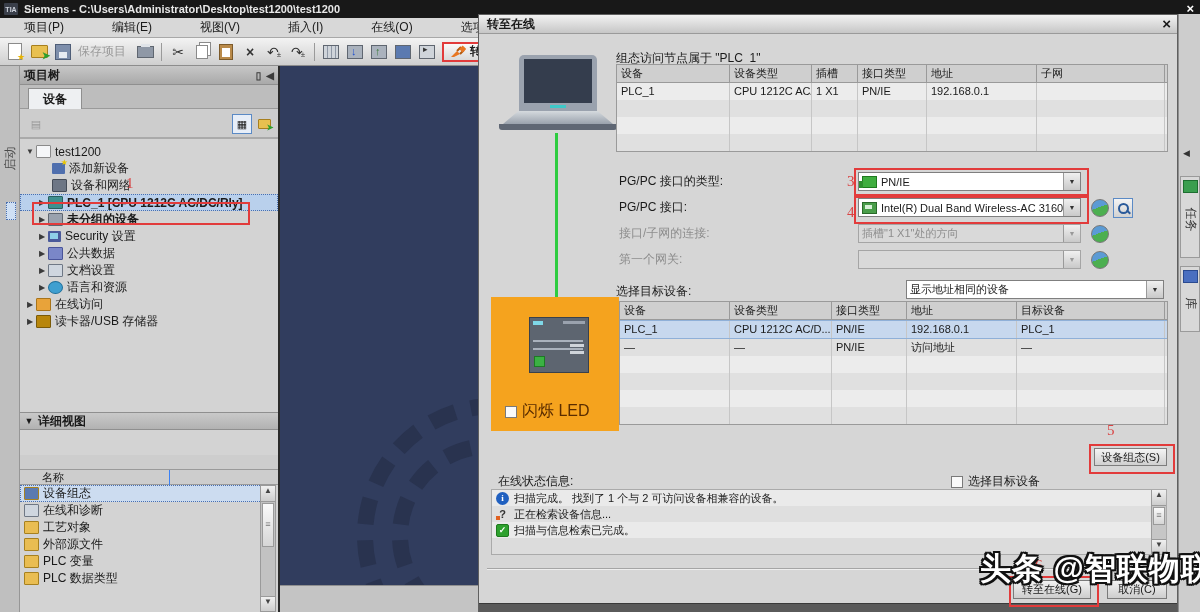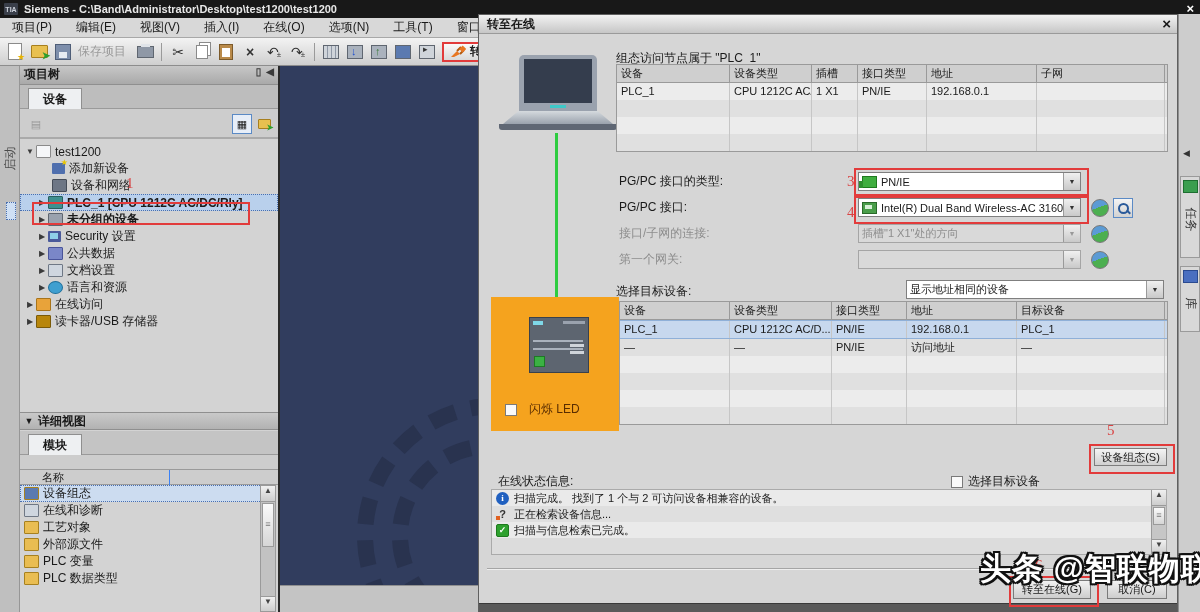--- a/index.html
+++ b/index.html
@@ -10,21 +10,21 @@
 
   
   .titlebar{left:0;top:0;width:1200px;height:18px;background:#181818;color:#e8e8e8;
     display:flex;align-items:center;gap:6px;padding-left:4px;box-sizing:border-box;font-size:11px;font-weight:bold;}
   .logo{width:14px;height:12px;background:#3a3f4a;color:#cfd4dd;font-size:7px;display:flex;align-items:center;justify-content:center;border-radius:1px;}
   .win-close{position:absolute;right:6px;top:1px;color:#fff;font-size:13px;font-weight:bold;cursor:pointer;}
 
   
   .menubar{left:0;top:18px;width:1200px;height:20px;background:#d8d8d8;border-bottom:1px solid #a8a8a8;
     display:flex;align-items:center;box-sizing:border-box;}
-  .menu-item{padding:2px 12px;cursor:pointer;}
+  .menu-item{padding:2px 24px;cursor:pointer;}
   .red-num{color:#d94343;font-family:"Liberation Serif",serif;font-size:15px;line-height:1;}
 
   
   .toolbar{left:0;top:38px;width:1200px;height:28px;background:linear-gradient(#f3f3f3,#cfcfcf);
     border-bottom:1px solid #8d8d8d;display:flex;align-items:center;padding-left:4px;box-sizing:border-box;gap:2px;}
   .tbi{width:22px;height:22px;display:inline-flex;align-items:center;justify-content:center;font-size:14px;color:#333;cursor:pointer;position:relative;}
   .tbi .shape{display:inline-block;}
   .tb-sep{width:1px;height:18px;background:#9a9a9a;margin:0 3px;}
   .save-label{color:#9a9a9a;margin:0 6px 0 2px;}
   .goto-online-btn{display:inline-flex;align-items:center;gap:4px;border:2px solid #e23b3b;background:linear-gradient(#fafafa,#d9d9d9);
@@ -51,21 +51,21 @@
   .pm{font-size:8px;margin-left:-2px;margin-top:6px;}
 
   
   .left-rail{left:0;top:66px;width:20px;height:546px;background:#bfbfbf;border-right:1px solid #969696;box-sizing:border-box;}
   .vtext-l{position:absolute;left:-18px;top:84px;width:56px;text-align:center;transform:rotate(-90deg);color:#4a4a4a;}
   .rail-marker{position:absolute;left:6px;top:136px;width:8px;height:16px;border:1px dotted #4a6fae;background:#cfe0f5;}
 
   
   .tree-panel{left:20px;top:66px;width:260px;height:546px;background:#d3d3d3;border-right:2px solid #2a2a2a;box-sizing:border-box;}
   .panel-head{position:absolute;left:0;top:0;width:100%;height:19px;background:linear-gradient(#c7c7c7,#a9a9a9);
-    border-bottom:1px solid #8f8f8f;display:flex;padding:0 4px;box-sizing:border-box;font-weight:bold;}
+    border-bottom:1px solid #8f8f8f;display:flex;align-items:center;padding:0 4px;box-sizing:border-box;font-weight:bold;}
   .panel-head .sp{flex:1;}
   .ph-ic{font-size:10px;color:#3a3a3a;margin-left:5px;cursor:pointer;}
   .tabrow{position:absolute;left:0;top:19px;width:100%;height:24px;background:#bdbdbd;border-bottom:1px solid #9a9a9a;box-sizing:border-box;}
   .tab{position:absolute;left:8px;top:3px;height:21px;padding:2px 14px;background:#eef0f2;border:1px solid #8f8f8f;border-bottom:none;
     font-weight:bold;box-sizing:border-box;cursor:pointer;}
   .tree-toolbar{position:absolute;left:0;top:43px;width:100%;height:30px;background:#cdcdcd;border-bottom:2px solid #aaa;box-sizing:border-box;}
   .tt-ic{position:absolute;width:18px;height:18px;top:5px;border:1px solid transparent;display:flex;align-items:center;justify-content:center;font-size:11px;cursor:pointer;}
   .tt-ic.sel{border:1px solid #5b8ac5;background:#e7eef8;}
   .tree{position:absolute;left:0;top:77px;width:100%;}
   .trow{height:17px;display:flex;align-items:center;white-space:nowrap;cursor:pointer;}
@@ -162,21 +162,21 @@
 
   .orange-panel{position:absolute;left:12px;top:282px;width:128px;height:134px;background:#f5a31e;}
   .plc-img{position:absolute;left:38px;top:20px;width:58px;height:54px;background:#5d6570;border:1px solid #3a414c;}
   .plc-img .s1{position:absolute;left:3px;top:3px;width:10px;height:4px;background:#7fd8e8;}
   .plc-img .s2{position:absolute;right:3px;top:3px;width:22px;height:3px;background:#9aa2ae;}
   .plc-img .l1{position:absolute;left:3px;top:22px;width:50px;height:2px;background:#aab2bd;}
   .plc-img .l2{position:absolute;left:3px;top:30px;width:50px;height:2px;background:#aab2bd;}
   .plc-img .b1{position:absolute;right:4px;top:26px;width:14px;height:3px;background:#cfd4da;}
   .plc-img .b2{position:absolute;right:4px;top:33px;width:14px;height:3px;background:#cfd4da;}
   .plc-img .led{position:absolute;left:4px;bottom:5px;width:9px;height:9px;background:#3bb143;border:1px solid #1d7a24;}
-  .flash-led{position:absolute;left:14px;top:104px;display:flex;align-items:center;gap:12px;color:#5a2d00;font-size:12px;}
+  .flash-led{position:absolute;left:14px;top:104px;display:flex;align-items:center;gap:5px;color:#5a2d00;font-size:16px;}
   .cbx{width:12px;height:12px;background:#fafafa;border:1px solid #7a7a7a;box-sizing:border-box;cursor:pointer;}
 
   .laptop{position:absolute;left:24px;top:40px;width:110px;height:80px;}
   .lap-screen{position:absolute;left:16px;top:0;width:78px;height:56px;background:#9aa2ae;border-radius:5px 5px 0 0;}
   .lap-inner{position:absolute;left:5px;top:4px;width:68px;height:44px;background:#343d4d;}
   .lap-light{position:absolute;left:31px;bottom:3px;width:16px;height:3px;background:#3ec8c8;}
   .lap-base{position:absolute;left:0;top:56px;width:110px;height:13px;background:linear-gradient(#d5dade,#9aa2ad);
     clip-path:polygon(14% 0,86% 0,100% 100%,0 100%);}
   .lap-bottom{position:absolute;left:-4px;top:69px;width:118px;height:6px;background:#5f6774;border-radius:0 0 3px 3px;}
   .green-line{position:absolute;left:76px;top:118px;width:3px;height:165px;background:#2ecc40;}
@@ -217,21 +217,21 @@
   .watermark{left:980px;top:548px;z-index:50;font-size:31px;font-weight:bold;color:#fff;white-space:nowrap;letter-spacing:1px;
     text-shadow:-2px 0 #111,2px 0 #111,0 -2px #111,0 2px #111,2px 2px #111,-2px -2px #111,2px -2px #111,-2px 2px #111;pointer-events:none;}
 </style>
 </head>
 <body>
 
 <div class="screen">
 
   <div class="abs titlebar">
     <span class="logo">TIA</span>
-    <span>Siemens - C:\Band\Administrator\Desktop\test1200\test1200</span>
+    <span>Siemens - C:\Users\Administrator\Desktop\test1200\test1200</span>
     <span class="win-close">×</span>
   </div>
 
   <div class="abs menubar">
     <span class="menu-item">项目(P)</span>
     <span class="menu-item">编辑(E)</span>
     <span class="menu-item">视图(V)</span>
     <span class="menu-item">插入(I)</span>
     <span class="menu-item">在线(O)</span>
     <span class="menu-item">选项(N)</span>
@@ -383,23 +383,20 @@
       </div>
     </div>
 
     <span class="red-num abs" style="left:106px;top:110px;">1</span>
     <div class="redbox" style="left:12px;top:136px;width:214px;height:19px;"></div>
 
     <div class="dv-head">
       <span class="dv-chev"></span>
       <span>详细视图</span>
     </div>
-    <div class="dv-tabrow">
-      <span class="tab">模块</span>
-    </div>
     <div class="dv-blank"></div>
     <div class="dv-namehead">
       <span class="c1">名称</span>
     </div>
     <div class="dv-list">
       <div class="dv-row selected">
         <span class="ticn fold" style="background:#5b7ab0;"></span>
         <span>设备组态</span>
       </div>
       <div class="dv-row">

